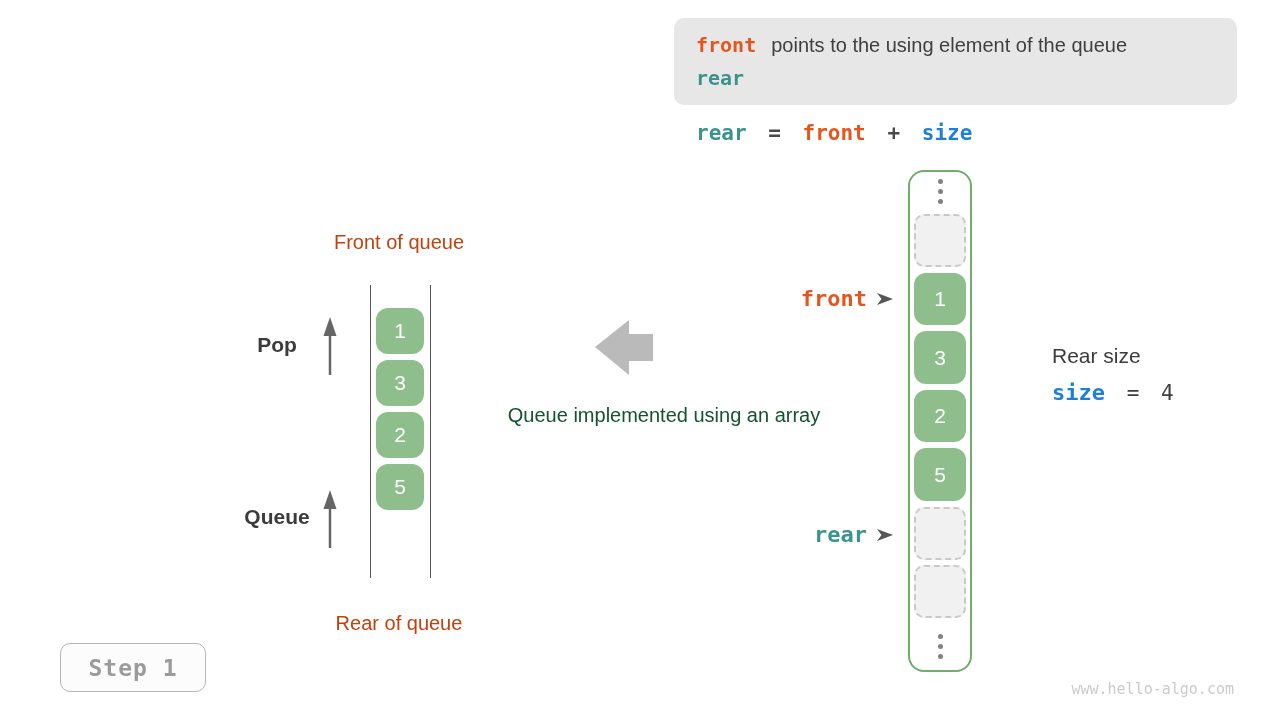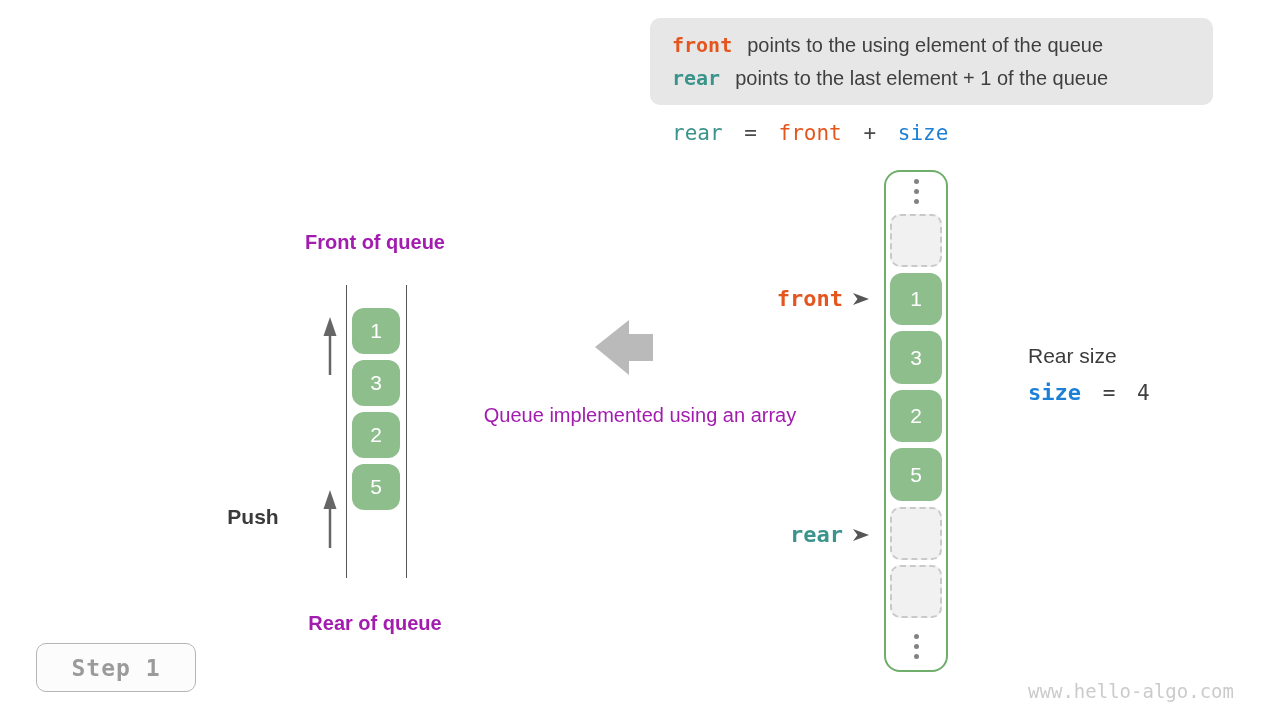--- a/index.html
+++ b/index.html
@@ -5,59 +5,59 @@
   * { margin: 0; padding: 0; box-sizing: border-box; }
   html, body { background: #ffffff; }
   #canvas {
     position: relative;
     width: 1280px; height: 720px;
     background: #ffffff;
     font-family: "Liberation Sans", sans-serif;
     color: #3b3b3b;
     overflow: hidden;
   }
-  .abs { position: absolute; }
+  .abs { position: absolute; margin-left: 24px; }
   .mono { font-family: "DejaVu Sans Mono", monospace; }
 
   
   .info-box {
     left: 650px; top: 18px; width: 563px; height: 87px;
     background: #e7e7e7; border-radius: 10px;
     display: flex; flex-direction: column; justify-content: center;
     padding-left: 22px; gap: 9px;
   }
   .info-line { font-size: 20px; color: #3f3f3f; display: flex; align-items: baseline; }
   .info-line .kw { font-weight: bold; font-size: 20px; margin-right: 15px; }
   .kw-front { color: #e4561e; }
   .kw-rear  { color: #3b948b; }
 
   
-  .formula { left: 672px; top: 121px; font-size: 21px; font-weight: normal; color: #4a4a4a; }
+  .formula { left: 672px; top: 121px; font-size: 21px; font-weight: bold; color: #4a4a4a; }
   .formula .op { margin: 0 9px; }
   .tok-rear { color: #3b948b; }
   .tok-front { color: #e4561e; }
   .tok-size { color: #1e7fd7; }
 
   
-  .hdr { font-weight: bold; font-size: 20px; color: #a21caf; text-align: center; width: 200px; }
+  .hdr { font-weight: normal; font-size: 20px; color: #c2410c; text-align: center; width: 200px; }
   .channel {
     left: 346px; top: 285px; width: 61px; height: 293px;
     border-left: 1.5px solid #565656; border-right: 1.5px solid #565656;
   }
   .lcell {
     left: 352px; width: 48px; height: 46px; border-radius: 12px;
     background: #8dbe8c; color: #ffffff; font-size: 21px;
     display: flex; align-items: center; justify-content: center;
   }
   .action { width: 160px; text-align: center; font-size: 21px; color: #3b3b3b; }
   .action .t { font-weight: bold; }
   .thin-arrow { position: absolute; }
 
   
-  .caption { left: 440px; top: 404px; width: 400px; text-align: center; font-size: 20px; color: #a21caf; }
+  .caption { left: 440px; top: 404px; width: 400px; text-align: center; font-size: 20px; color: #14532d; }
 
   
   .rcontainer {
     left: 884px; top: 170px; width: 64px; height: 502px;
     border: 2px solid #6fae6b; border-radius: 16px; background: #ffffff;
   }
   .dots { left: 884px; width: 64px; display: flex; flex-direction: column; align-items: center; gap: 5px; }
   .dots span { width: 5px; height: 5px; border-radius: 50%; background: #828282; }
   .rcell { left: 890px; width: 52px; }
   .rcell.empty { background: #f1f1f1; border: 2px dashed #c9c9c9; border-radius: 10px; }
@@ -74,42 +74,41 @@
   .ptr-rear  { color: #3b948b; }
 
   
   .qsize-label { left: 1028px; top: 344px; font-size: 21px; color: #3b3b3b; }
   .qsize-val { left: 1028px; top: 380px; font-size: 21px; color: #3f3f3f; }
   .qsize-val .var { font-weight: bold; color: #1e7fd7; font-size: 22px; }
   .qsize-val .eq { margin: 0 9px; }
 
   
   .step-badge {
-    left: 36px; top: 643px; width: 160px; height: 49px;
+    left: 36px; top: 643px; width: 146px; height: 49px;
     background: #fcfcfc; border: 1.5px solid #b5b5b5; border-radius: 10px;
     display: flex; align-items: center; justify-content: center;
     font-size: 23px; font-weight: bold; color: #9b9b9b; letter-spacing: 1px;
   }
 
   
-  .watermark { right: 46px; top: 680px; font-size: 19px; color: #cbcbcb; }
+  .watermark { right: 46px; top: 680px; font-size: 15px; color: #cbcbcb; }
 </style>
 </head>
 <body>
 
 <div id="canvas">
 
   <div class="abs info-box">
     <div class="info-line">
       <span class="kw kw-front mono">front</span>
       <span>points to the using element of the queue</span>
     </div>
     <div class="info-line">
       <span class="kw kw-rear mono">rear</span>
-      <span>points to the last element + 1 of the queue</span>
     </div>
   </div>
 
   <div class="abs formula mono">
     <span class="tok-rear">rear</span>
     <span class="op">=</span>
     <span class="tok-front">front</span>
     <span class="op">+</span>
     <span class="tok-size">size</span>
   </div>
@@ -117,28 +116,29 @@
   <div class="abs hdr" style="left:275px; top:231px;">Front of queue</div>
   <div class="abs hdr" style="left:275px; top:612px;">Rear of queue</div>
 
   <div class="abs channel"></div>
   <div class="abs lcell" style="top:308px;">1</div>
   <div class="abs lcell" style="top:360px;">3</div>
   <div class="abs lcell" style="top:412px;">2</div>
   <div class="abs lcell" style="top:464px;">5</div>
 
   <div class="abs action" style="left:173px; top:333px;">
+    <div class="t">Pop</div>
   </div>
   <svg class="thin-arrow" style="left:318px; top:315px;" width="24" height="64">
     <line x1="12" y1="60" x2="12" y2="17" stroke="#666666" stroke-width="2.5"></line>
     <polygon points="12,2 5.5,21 18.5,21" fill="#666666"></polygon>
   </svg>
 
   <div class="abs action" style="left:173px; top:505px;">
-    <div class="t">Push</div>
+    <div class="t">Queue</div>
 
   </div>
   <svg class="thin-arrow" style="left:318px; top:488px;" width="24" height="64">
     <line x1="12" y1="60" x2="12" y2="17" stroke="#666666" stroke-width="2.5"></line>
     <polygon points="12,2 5.5,21 18.5,21" fill="#666666"></polygon>
   </svg>
 
   <svg class="thin-arrow" style="left:593px; top:318px;" width="62" height="60">
     <polygon points="2,29 36,2 36,16 60,16 60,43 36,43 36,57" fill="#bababa"></polygon>
   </svg>

